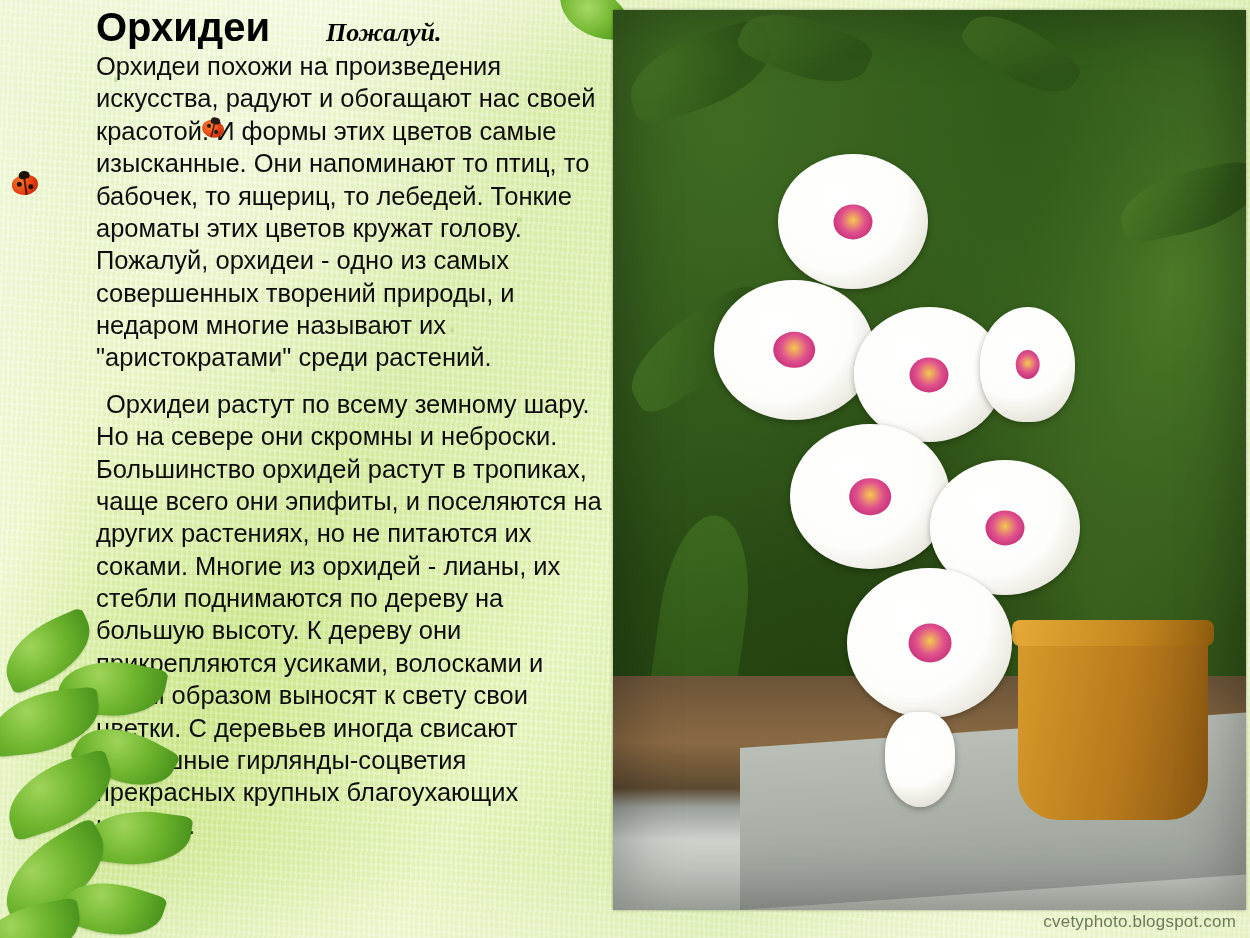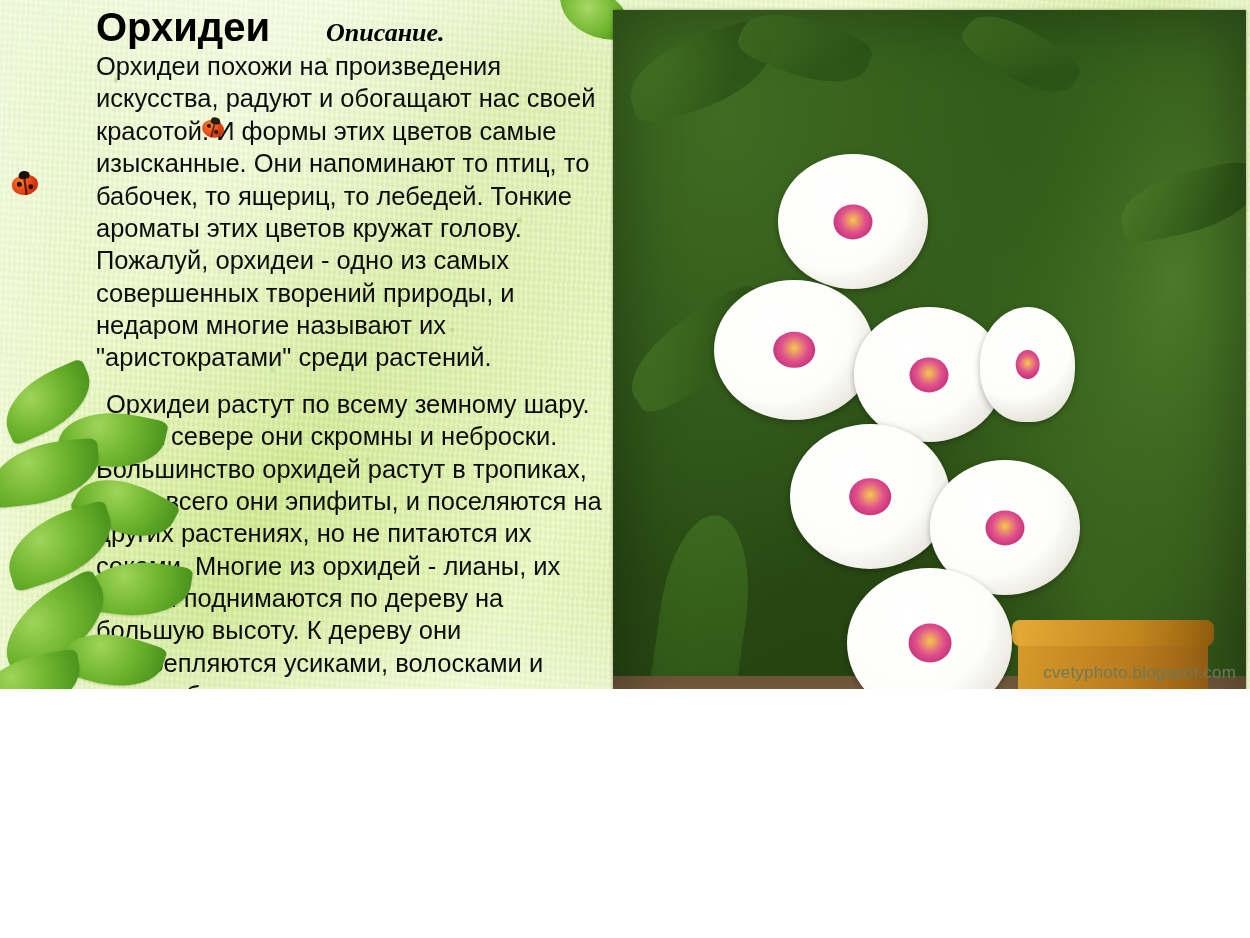--- a/index.html
+++ b/index.html
@@ -10,21 +10,21 @@
     width: 1250px;
     height: 938px;
     overflow: hidden;
     font-family: "Liberation Sans", sans-serif;
     background: #ffffff;
   }
 
   .slide {
     position: relative;
     width: 1250px;
-    height: 689px;
+    height: 938px;
     overflow: hidden;
     background:
       radial-gradient(ellipse at 20% 15%, rgba(255,255,255,0.55) 0%, rgba(255,255,255,0) 45%),
       radial-gradient(ellipse at 75% 85%, rgba(255,255,255,0.35) 0%, rgba(255,255,255,0) 50%),
       linear-gradient(120deg, #d9f0a8 0%, #eaf7c0 18%, #cfe88f 34%, #e7f6bb 52%, #c9e585 70%, #e3f4b3 86%, #cfe88f 100%);
   }
 
   
   .texture {
     position: absolute;
@@ -277,21 +277,21 @@
 
   <div class="texture"></div>
   <div class="droplets"></div>
   <div class="vignette"></div>
 
   <div class="top-leaf"></div>
 
   <div class="text-col">
     <div class="title-row">
       <div class="title">Орхидеи</div>
-      <div class="subtitle">Описание.</div>
+      <div class="subtitle">Пожалуй.</div>
     </div>
     <p class="para first">Орхидеи похожи на произведения искусства, радуют и обогащают нас своей красотой. И формы этих цветов самые изысканные. Они напоминают то птиц, то бабочек, то ящериц, то лебедей. Тонкие ароматы этих цветов кружат голову. Пожалуй, орхидеи - одно из самых совершенных творений природы, и недаром многие называют их "аристократами" среди растений.</p>
     <p class="para second">Орхидеи растут по всему земному шару. Но на севере они скромны и неброски. Большинство орхидей растут в тропиках, чаще всего они эпифиты, и поселяются на других растениях, но не питаются их соками. Многие из орхидей - лианы, их стебли поднимаются по дереву на большую высоту. К дереву они прикрепляются усиками, волосками и таким образом выносят к свету свои цветки. С деревьев иногда свисают роскошные гирлянды-соцветия прекрасных крупных благоухающих цветков.</p>
   </div>
 
   <div class="photo">
     <div class="wall"></div>
     <div class="foliage"></div>
 
     <div class="leaf" style="left:2%; top:3%; width:150px; height:70px; transform:rotate(-18deg);"></div>

